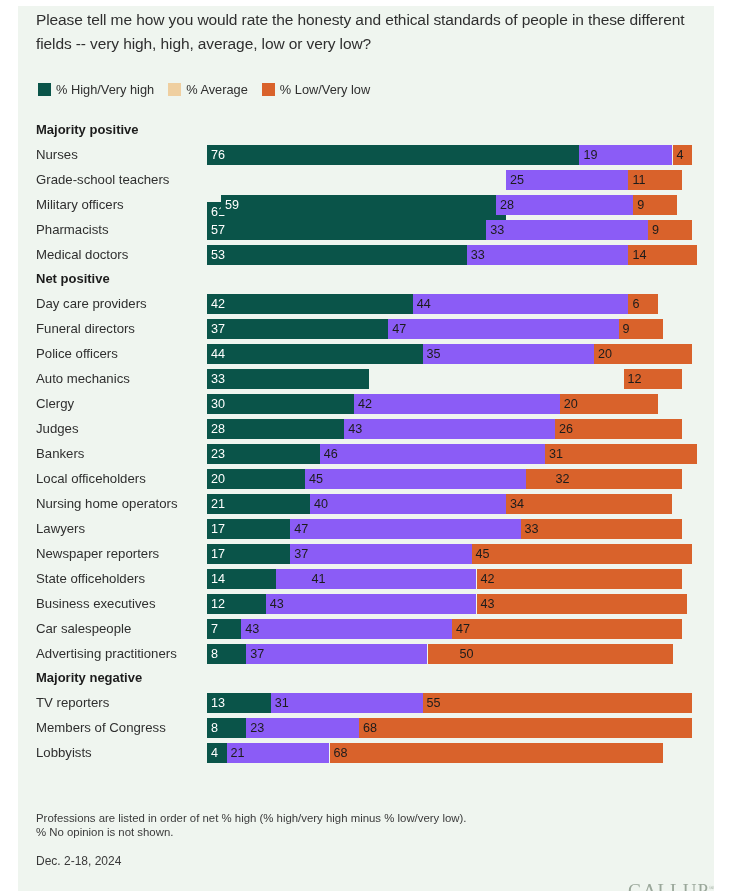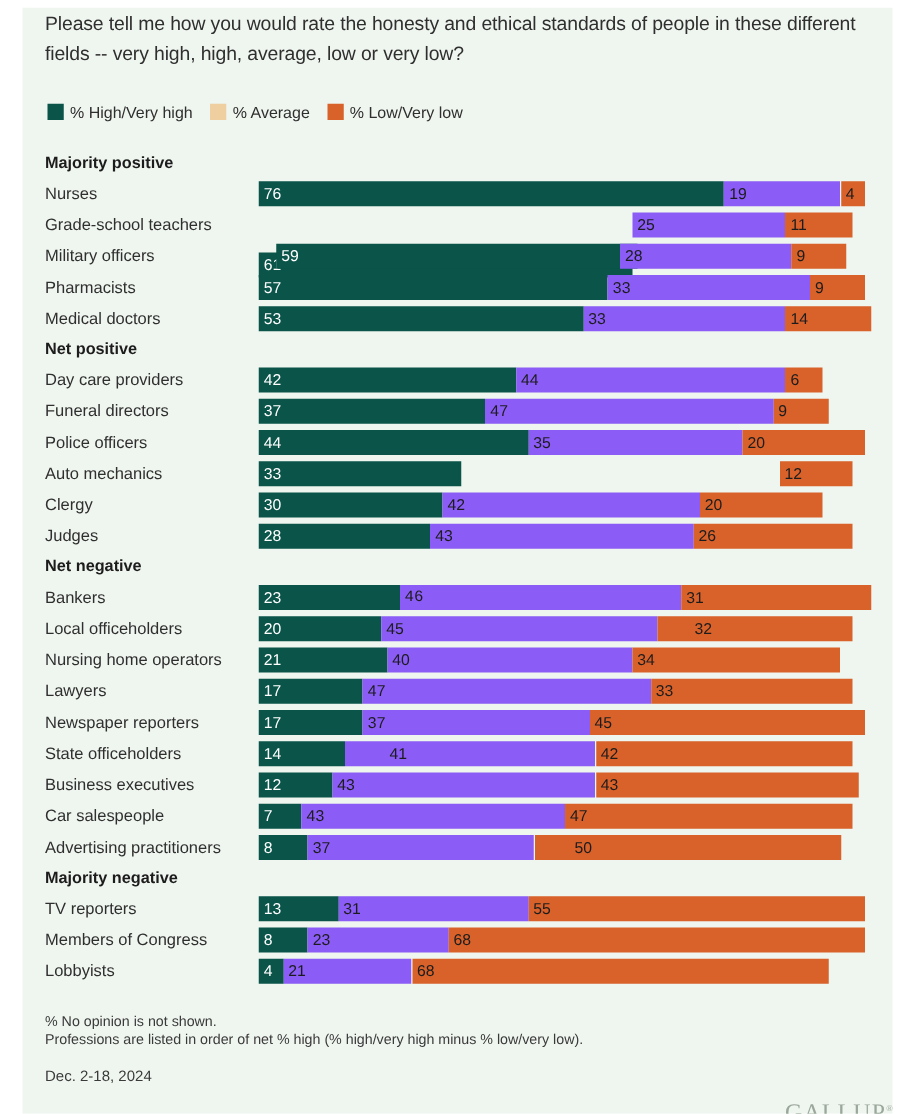--- a/index.html
+++ b/index.html
@@ -267,26 +267,25 @@
         </div>
       </div>
       <div class="row">
         <div class="row-label">Judges</div>
         <div class="bar-track">
           <div class="seg high" style="left: 0px; width: 137.2px;">28</div>
           <div class="seg avg" style="left: 137.2px; width: 210.7px;">43</div>
           <div class="seg low" style="left: 347.9px; width: 127.4px;">26</div>
         </div>
       </div>
-      <div class="group-head">Net negative</div>
       <div class="row">
         <div class="row-label">Bankers</div>
         <div class="bar-track">
           <div class="seg high" style="left: 0px; width: 112.7px;">23</div>
-          <div class="seg avg" style="left: 112.7px; width: 225.4px; font-family: Liberation Mono, monospace;">46</div>
+          <div class="seg avg" style="left: 112.7px; width: 225.4px;">46</div>
           <div class="seg low" style="left: 338.1px; width: 151.9px;">31</div>
         </div>
       </div>
       <div class="row">
         <div class="row-label">Local officeholders</div>
         <div class="bar-track">
           <div class="seg high" style="left: 0px; width: 98px;">20</div>
           <div class="seg avg" style="left: 98px; width: 220.5px;">45</div>
           <div class="seg low" style="left: 318.5px; width: 156.8px; padding-left: 30px;">32</div>
         </div>
@@ -368,20 +367,20 @@
         <div class="row-label">Lobbyists</div>
         <div class="bar-track">
           <div class="seg high" style="left: 0px; width: 19.6px;">4</div>
           <div class="seg avg" style="left: 19.6px; width: 102.9px;">21</div>
           <div class="seg low" style="left: 122.5px; width: 333.2px;">68</div>
         </div>
       </div>
     </div>
 
   <div class="footnote">
+    <div>Professions are listed in order of net % high (% high/very high minus % low/very low).</div>
     <div>% No opinion is not shown.</div>
-    <div>Professions are listed in order of net % high (% high/very high minus % low/very low).</div>
   </div>
 
   <div class="date">Dec. 2-18, 2024</div>
 
   <div class="brand"><span>GALLUP</span><sup>®</sup></div>
 </div>
 
 </body></html>

